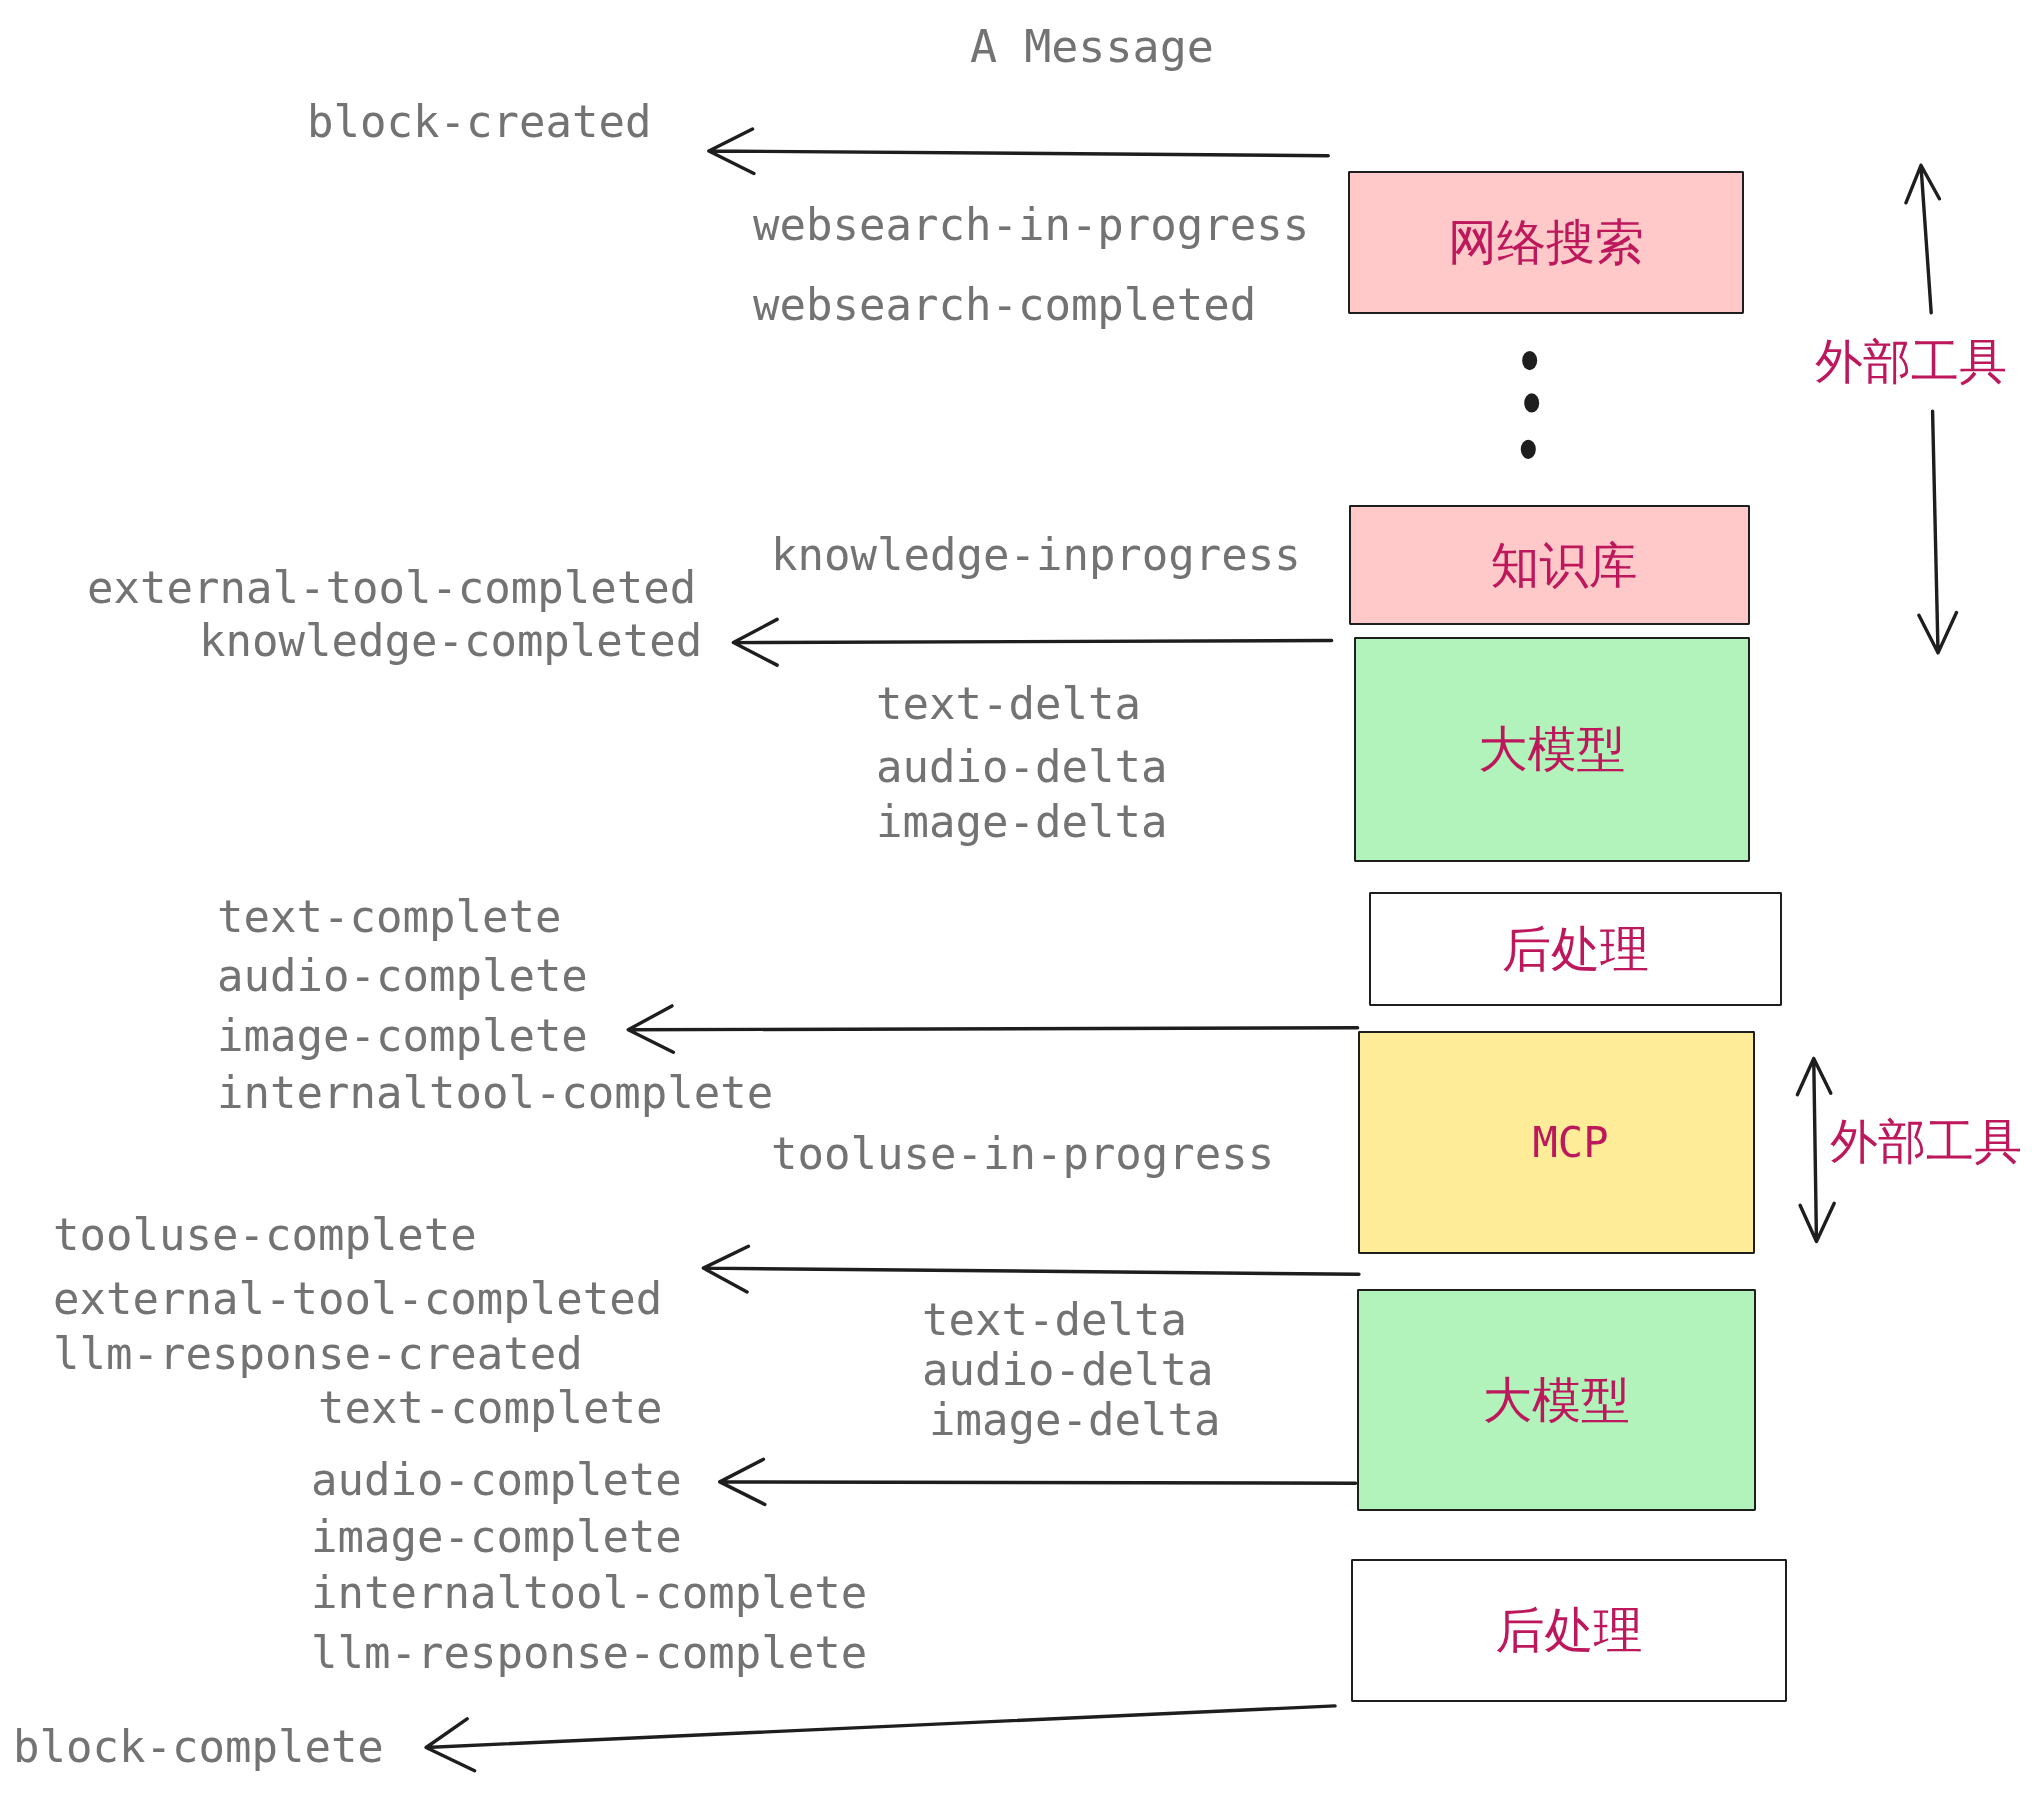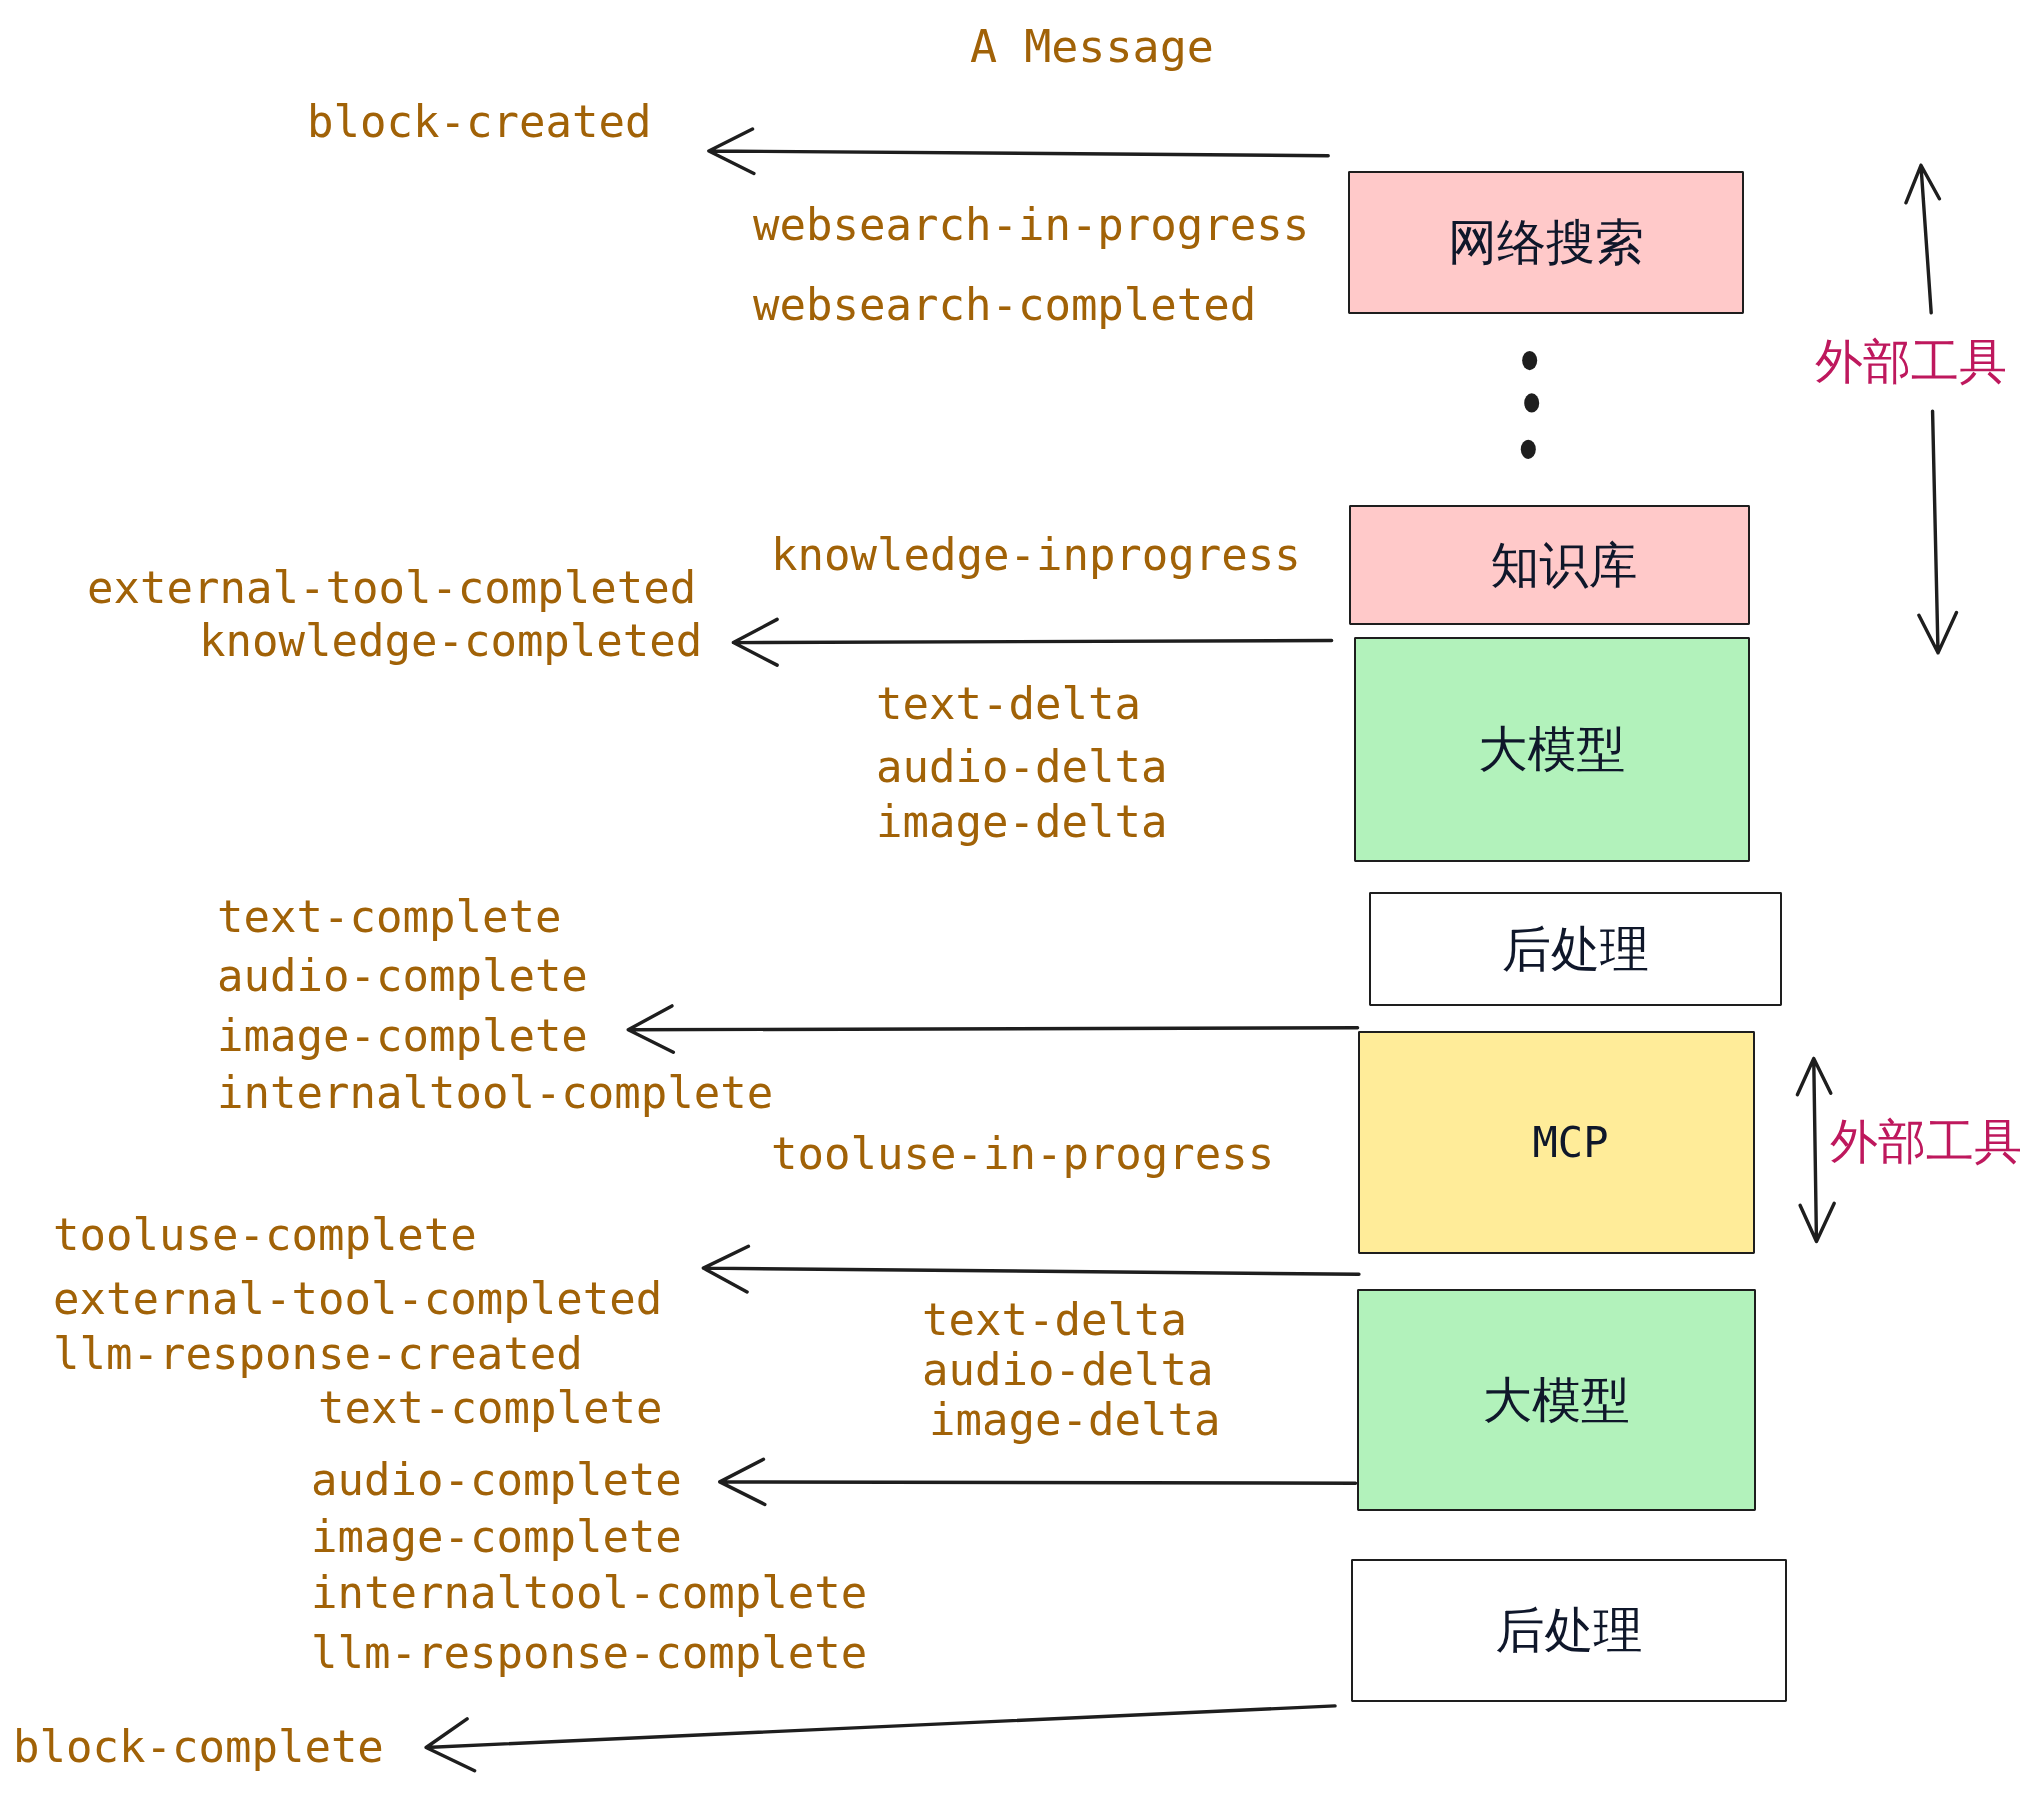--- a/index.html
+++ b/index.html
@@ -12,37 +12,37 @@
     font-family:"DejaVu Sans Mono", monospace;
     color:#1e1e1e;
   }
   #arrow-layer{
     position:absolute;
     left:0;top:0;width:2035px;height:1796px;
   }
   .lbl{
     position:absolute;
     font:44px/1 "DejaVu Sans Mono", monospace;
-    color:#a16207;
+    color:#737373;
     white-space:nowrap;
     transform:translateY(-50%);
   }
   .title{
     font:45px/1 "DejaVu Sans Mono", monospace;
   }
   .box{
     position:absolute;
     box-sizing:border-box;
     border:2.7px solid #1e1e1e;
     border-radius:1.4px;
     display:flex;
     align-items:center;
     justify-content:center;
     font:49px/1 "DejaVu Sans", sans-serif;
-    color:#0f172a;
+    color:#be185d;
     white-space:nowrap;
   }
   .box .mono{
     font:42px/1 "DejaVu Sans Mono", monospace;
   }
   .side-label{
     position:absolute;
     font:48px/1 "DejaVu Sans", sans-serif;
     color:#be185d;
     white-space:nowrap;

